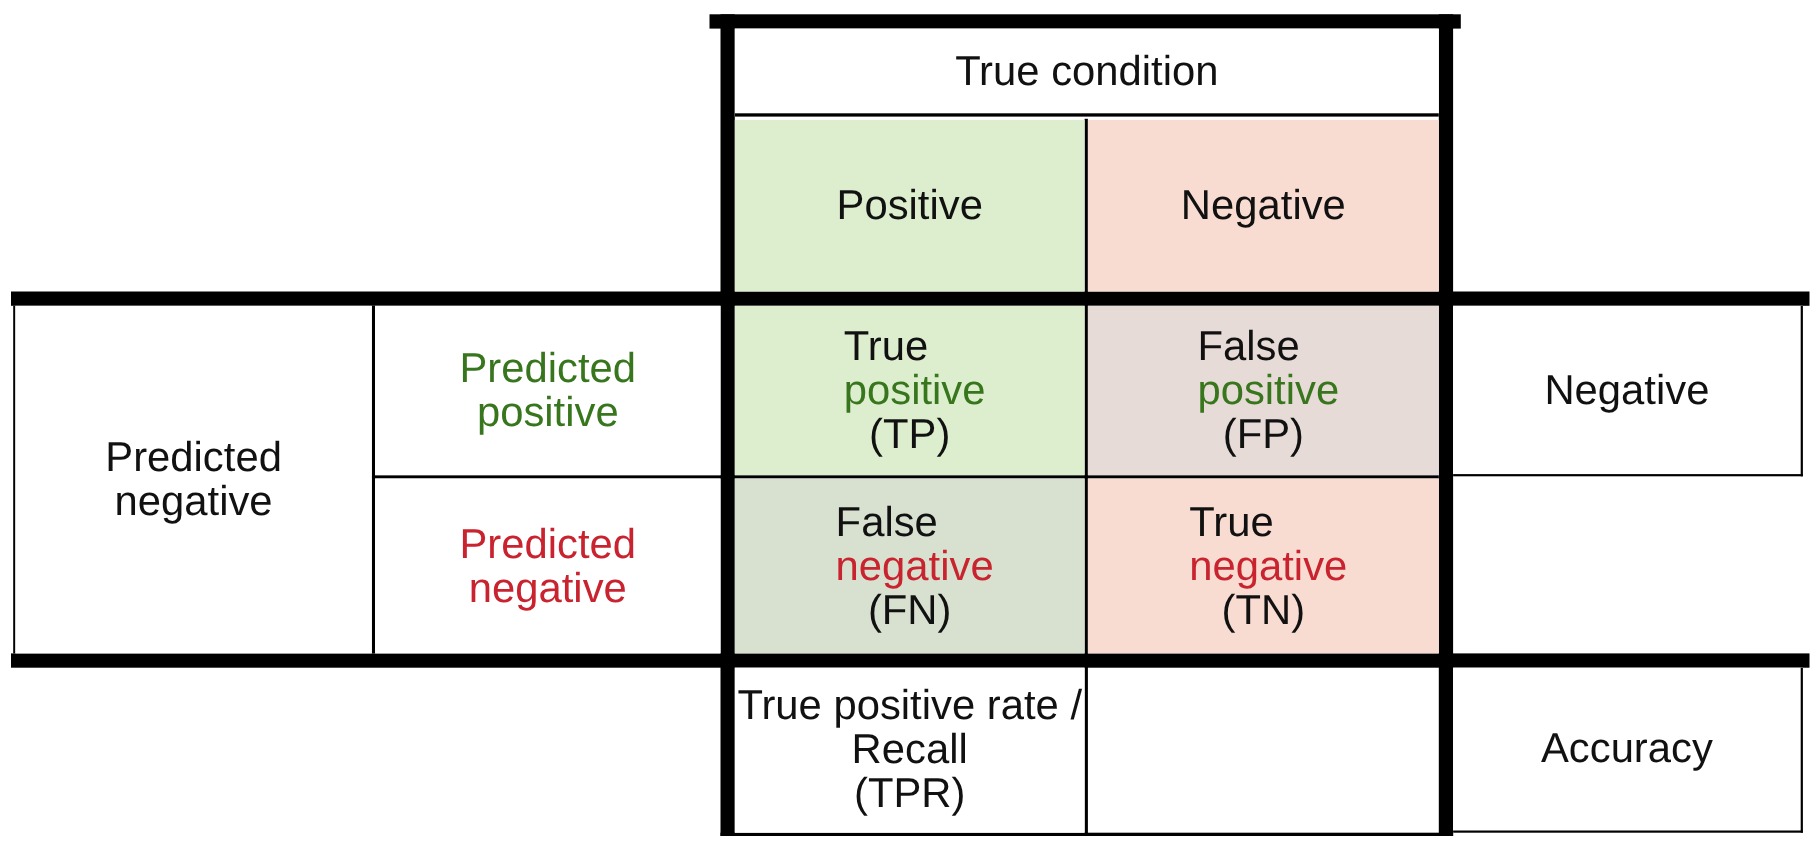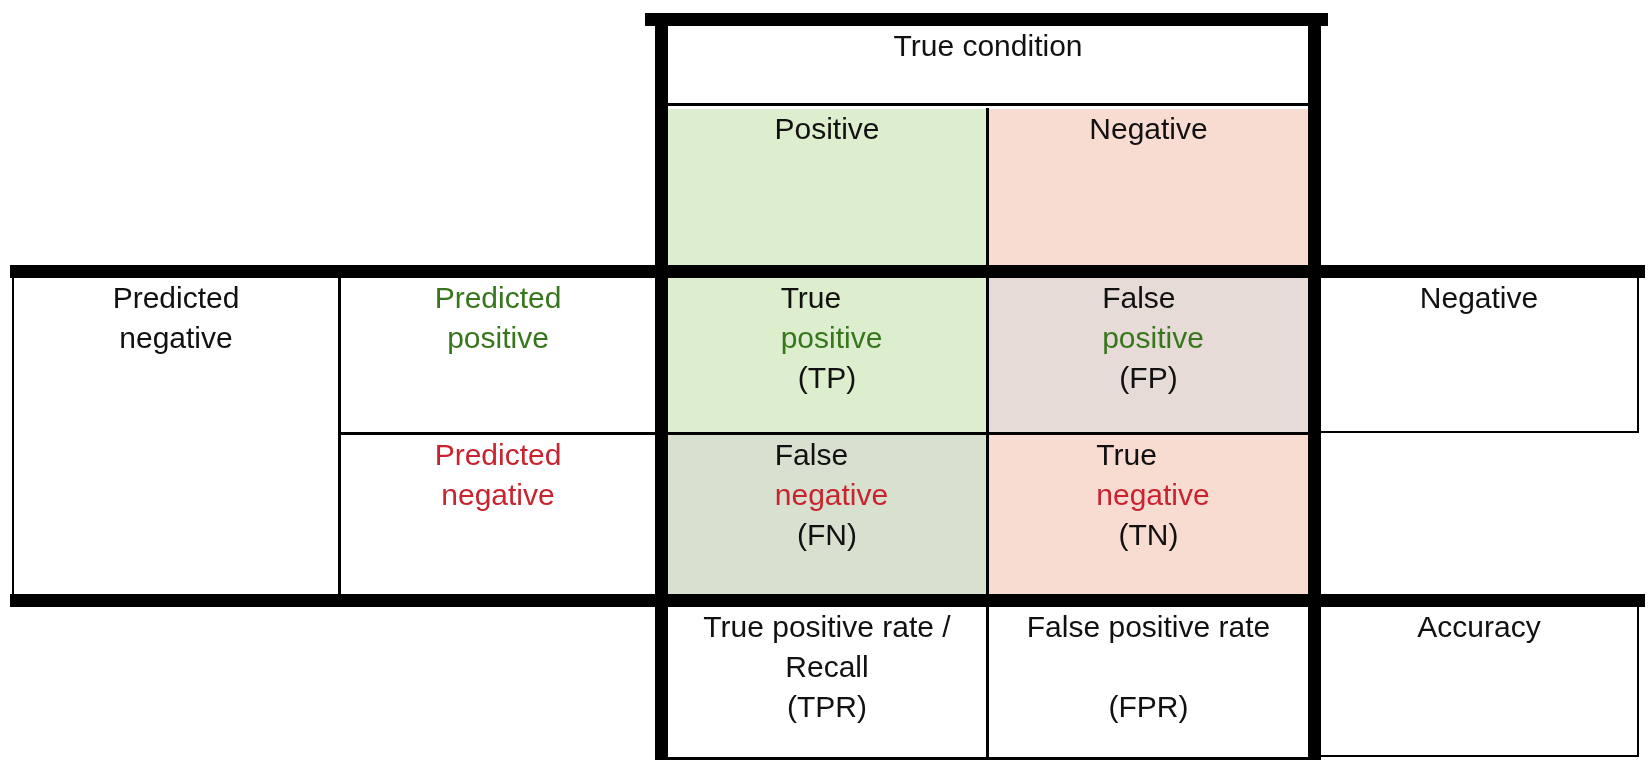--- a/index.html
+++ b/index.html
@@ -9,23 +9,23 @@
     background:#ffffff;
     font-family:"Liberation Sans","DejaVu Sans",sans-serif;
     color:#111111;
     overflow:hidden;
   }
   .bar{position:absolute;background:#000000;}
   .thin{position:absolute;background:#000000;}
   .cell{
     position:absolute;
     display:flex;flex-direction:column;
-    align-items:center;
+    align-items:center;justify-content:center;
     text-align:center;
-    font-size:30px;line-height:40px;
+    font-size:38px;line-height:40px;
     box-sizing:border-box;
   }
   .qline{display:flex;flex-direction:column;align-items:baseline;justify-content:center;}
   .kw{margin-left:9px;}
   .green{color:#38761d;}
   .red{color:#c8232e;}
   .spacer{height:40px;}
 
   
   #bar-top{left:645px;top:13px;width:683px;height:13px;}
@@ -138,19 +138,14 @@
   </div>
   <div class="cell" id="cell-tpr">
     <div>True positive rate /</div>
     <div>Recall</div>
     <div>(TPR)</div>
   </div>
 
   <div class="cell" id="cell-accuracy">
     <div>Accuracy</div>
   </div>
-  <div class="cell" id="cell-fpr">
-    <div>False positive rate</div>
-    <div class="spacer"></div>
-    <div>(FPR)</div>
-  </div>
 
 </div>
 
 </body></html>

